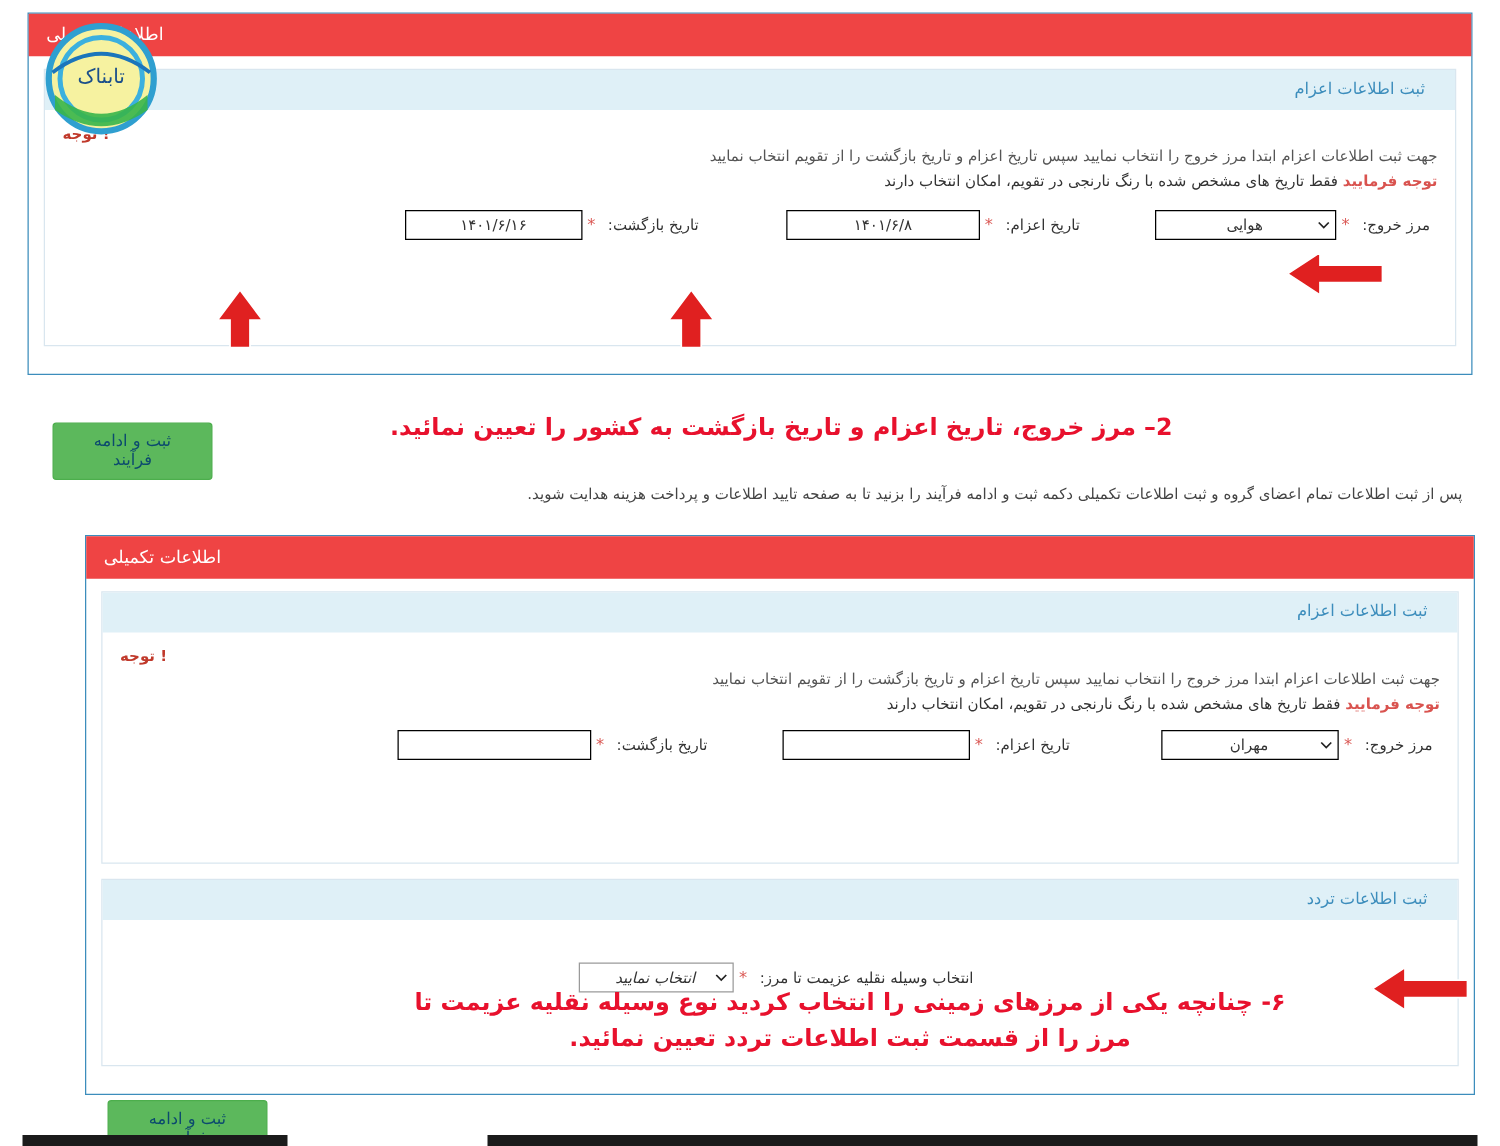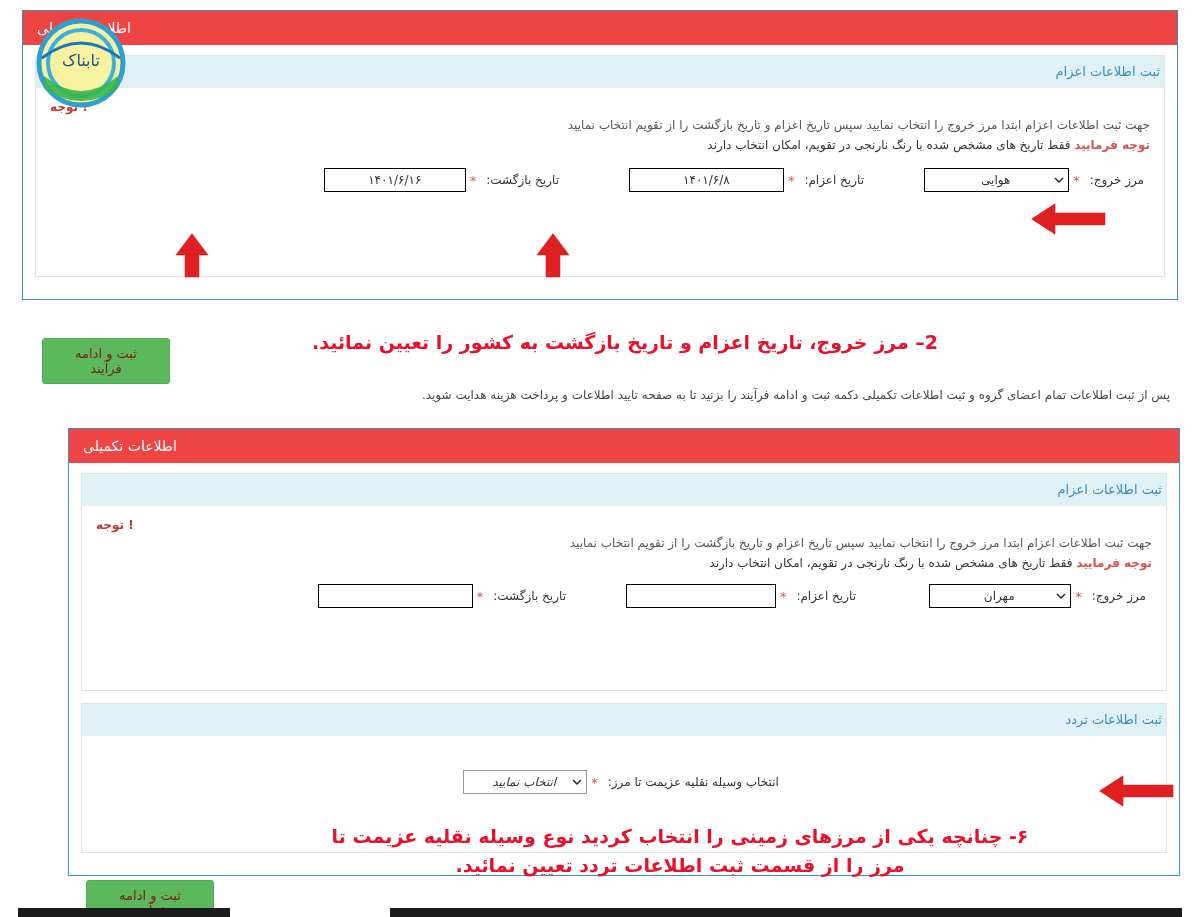--- a/index.html
+++ b/index.html
@@ -41,21 +41,21 @@
   .sub-box {
     border: 1px solid #d9e6ef;
     background: #ffffff;
     box-sizing: border-box;
   }
   .sub-head {
     background: #dff0f7;
     color: #3c8dbc;
     height: 32px;
     line-height: 32px;
-    padding: 0 4px;
+    padding: 0 24px;
     font-size: 13px;
     text-align: right;
     box-sizing: border-box;
   }
   .sub-body {
     padding: 10px 14px 14px 14px;
   }
 
   .note-title {
     color: #c0392b;
@@ -139,21 +139,21 @@
     flex: 0 0 10px;
     color: #222;
     display: inline-block;
   }
 
   
   .btn-green {
     position: absolute;
     background: #5cb85c;
     border: 1px solid #4cae4c;
-    color: #7f1d1d;
+    color: #0c4a6e;
     font-size: 13px;
     padding: 7px 16px;
     border-radius: 3px;
     text-align: center;
     box-sizing: border-box;
     cursor: pointer;
   }
 
   
   .caption {
@@ -341,21 +341,21 @@
       </div>
     </div>
 
   </div>
 </div>
 
 <svg class="arrow-left" style="left:1098px; top:772px;" width="78" height="38" viewBox="0 0 78 38">
   <polygon points="0,19 26,2 26,12 76,12 76,26 26,26 26,36" fill="#e02020" stroke="#ffffff" stroke-width="1.4"></polygon>
 </svg>
 
-<div class="caption" style="left:330px; top:822px; width:700px;">۶- چنانچه یکی از مرزهای زمینی را انتخاب کردید نوع وسیله نقلیه عزیمت تا مرز را از قسمت ثبت اطلاعات تردد تعیین نمائید.</div>
+<div class="caption" style="left:330px; top:788px; width:700px;">۶- چنانچه یکی از مرزهای زمینی را انتخاب کردید نوع وسیله نقلیه عزیمت تا مرز را از قسمت ثبت اطلاعات تردد تعیین نمائید.</div>
 
 <div class="btn-green" style="left:86px; top:880px; width:128px;">ثبت و ادامه فرآیند</div>
 
 <div class="bottom-bar">
   <div class="seg" style="left:0; width:18px;"></div>
   <div class="seg" style="left:230px; width:160px;"></div>
   <div class="seg" style="left:1182px; width:18px;"></div>
 </div>
 
 </body></html>

